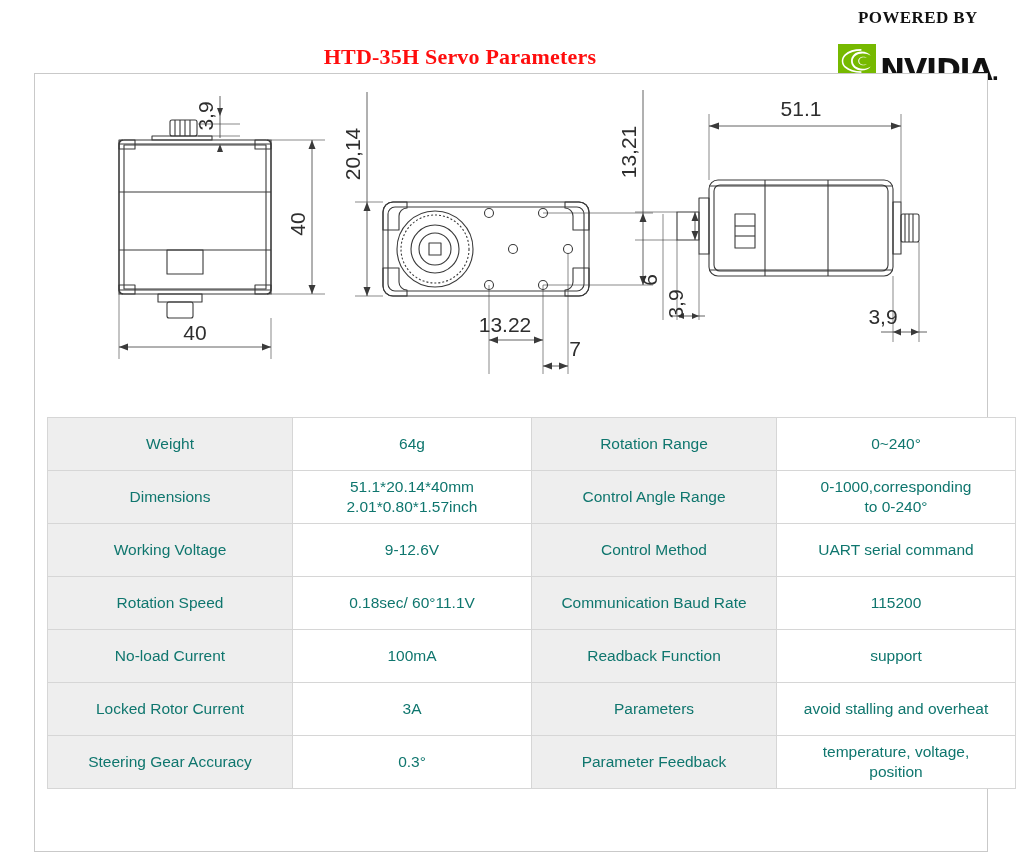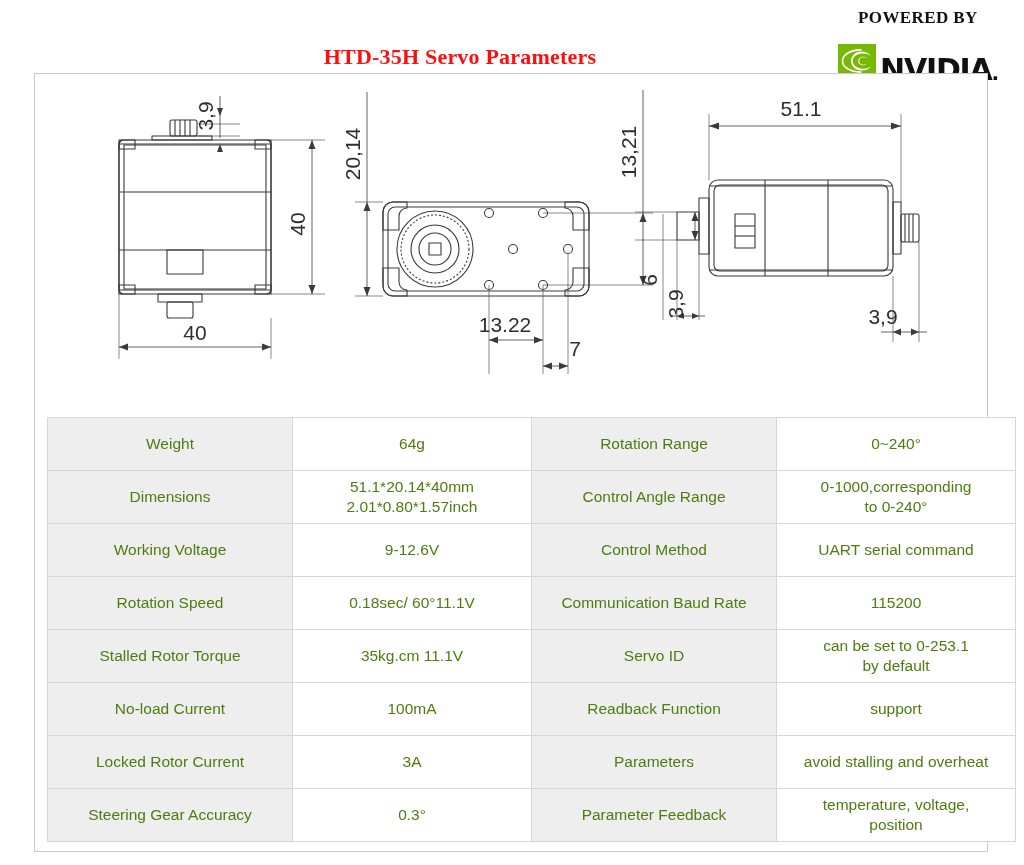--- a/index.html
+++ b/index.html
@@ -72,21 +72,21 @@
   #spec-table{
     position:absolute;left:12px;top:343px;
     width:932px;
     border-collapse:collapse;
     table-layout:fixed;
   }
   #spec-table td{
     border:1px solid #d6d6d6;
     font-family:"Liberation Sans", sans-serif;
     font-size:15.5px;
-    color:#4d7c0f;
+    color:#0f766e;
     text-align:center;
     vertical-align:middle;
     padding:6px 4px;
     line-height:1.28;
   }
   #spec-table td.k{background:#eeeeee;width:236px;}
   #spec-table td.v{background:#ffffff;width:230px;}
   #spec-table tr{height:53px;}
 </style>
 </head>
@@ -292,26 +292,20 @@
         <td class="k">Control Method</td>
         <td class="v">UART serial command</td>
       </tr>
       <tr>
         <td class="k">Rotation Speed</td>
         <td class="v">0.18sec/ 60°11.1V</td>
         <td class="k">Communication Baud Rate</td>
         <td class="v">115200</td>
       </tr>
       <tr>
-        <td class="k">Stalled Rotor Torque</td>
-        <td class="v">35kg.cm 11.1V</td>
-        <td class="k">Servo ID</td>
-        <td class="v">can be set to 0-253.1<br>by default</td>
-      </tr>
-      <tr>
         <td class="k">No-load Current</td>
         <td class="v">100mA</td>
         <td class="k">Readback Function</td>
         <td class="v">support</td>
       </tr>
       <tr>
         <td class="k">Locked Rotor Current</td>
         <td class="v">3A</td>
         <td class="k">Parameters</td>
         <td class="v">avoid stalling and overheat</td>

